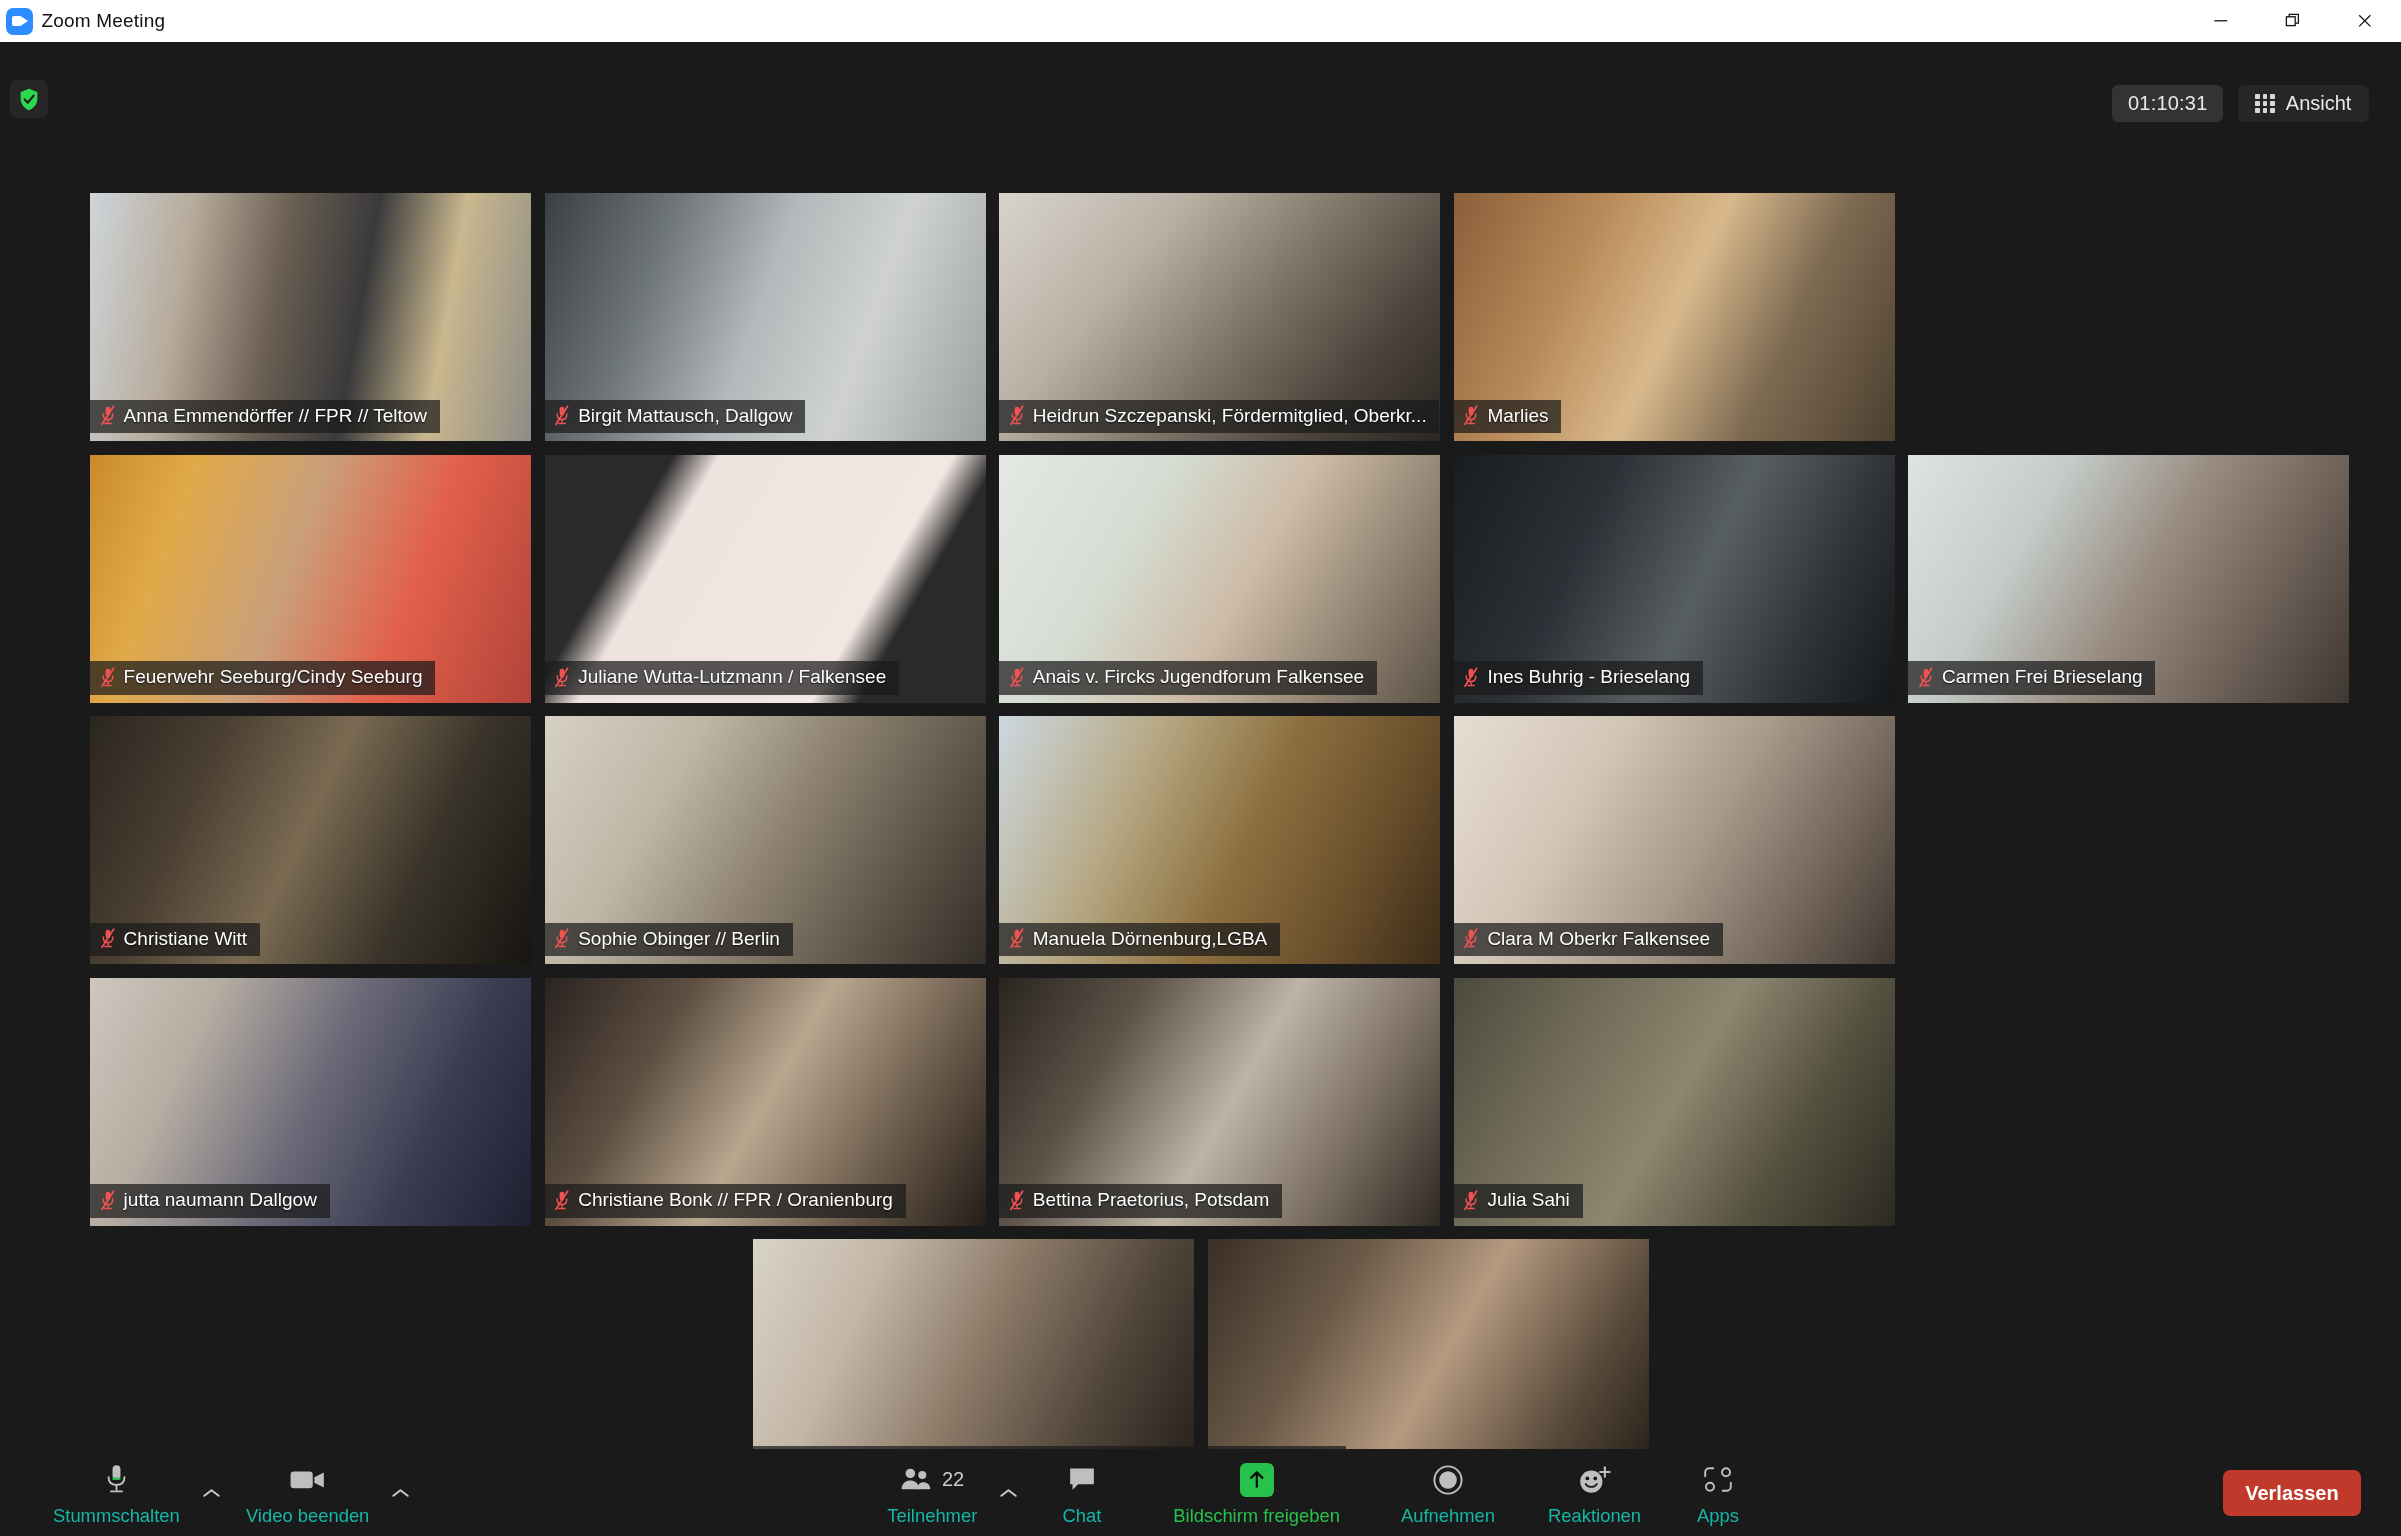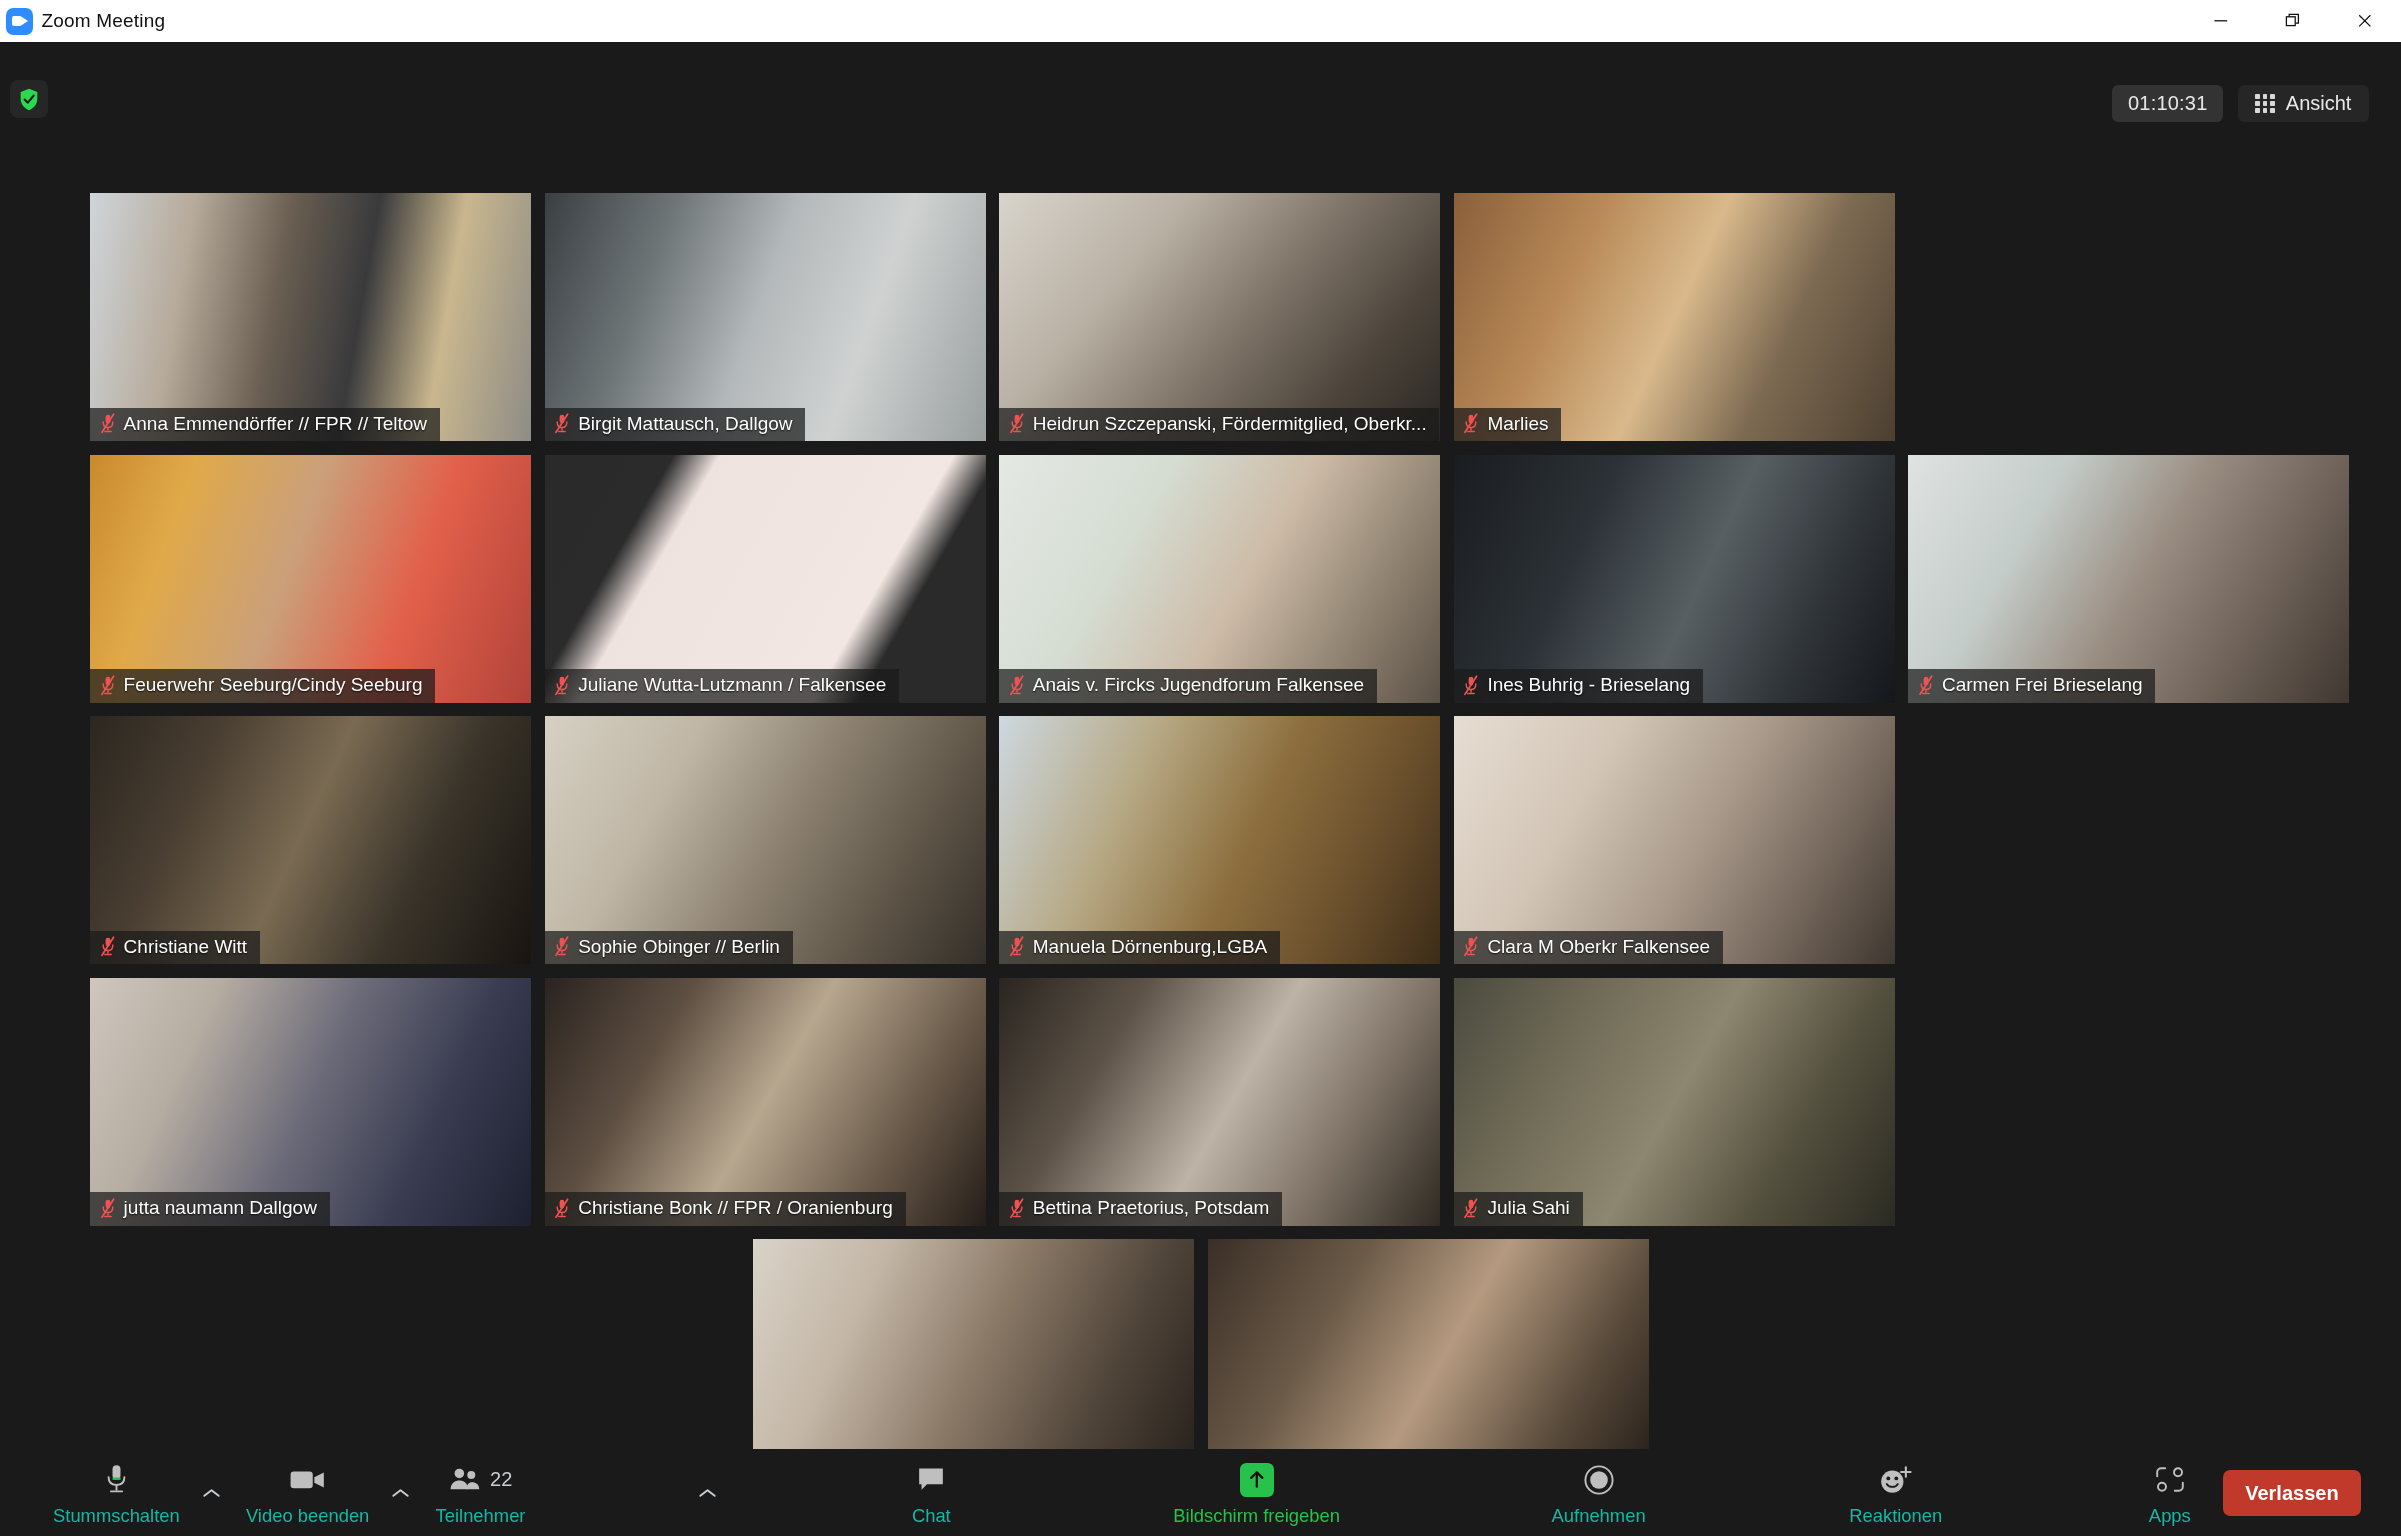--- a/index.html
+++ b/index.html
@@ -102,21 +102,21 @@
   }
   .tile.active {
     outline: 4px solid #f5f5a0;
     outline-offset: 0px;
   }
   .tile .vid {
     position: absolute; inset: 0;
     background-size: cover; background-position: center;
   }
   .namebar {
-    position: absolute; left: 0; bottom: 0;
+    position: absolute; left: 0; bottom: 8px;
     max-width: 100%;
     background: rgba(26,26,26,0.72);
     padding: 4px 12.8px 5.6px 9.6px;
     display: flex; align-items: center; gap: 8px;
     white-space: nowrap;
   }
   .namebar .label {
     color: #ffffff; font-size: 19px; line-height: 1.25;
     text-shadow: 0 0.8px 1.6px rgba(0,0,0,.8);
   }
@@ -124,21 +124,21 @@
 
   
   .toolbar {
     position: absolute; left: 0; bottom: 0;
     width: 100%; height: 88px;
     background: #1a1a1a;
     display: flex; align-items: center;
   }
   .tb-group { display: flex; align-items: flex-end; height: 100%; }
   .tb-group.left { padding-left: 32px; gap: 0; }
-  .tb-group.center { flex: 1; justify-content: space-between; gap: 0; }
+  .tb-group.center { flex: 1; justify-content: center; gap: 0; }
   .tb-group.right { padding-right: 40px; }
 
   .tb-item {
     display: flex; flex-direction: column;
     align-items: center; justify-content: flex-end;
     padding: 0 21px 9.6px 21px;
     min-width: 74px; height: 100%;
     position: relative;
   }
   .tb-icon { height: 42px; display: flex; align-items: center; justify-content: center; }

